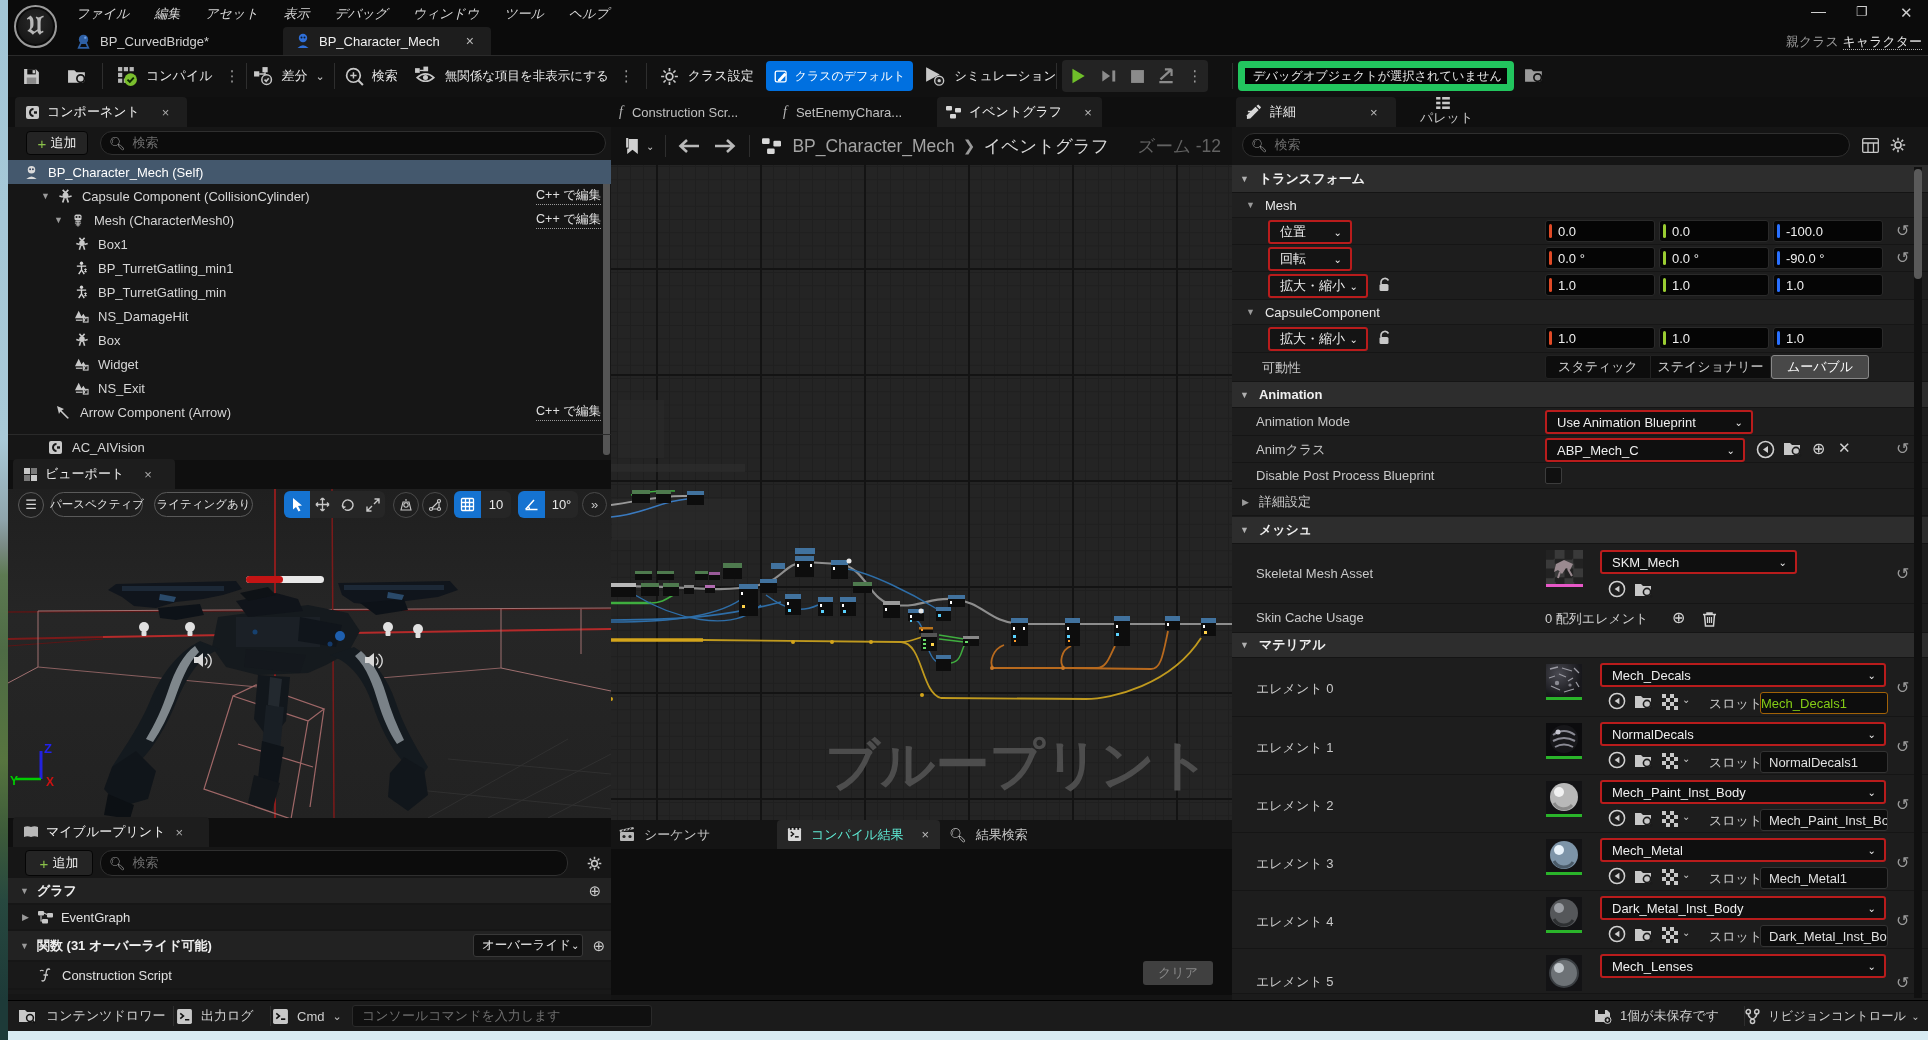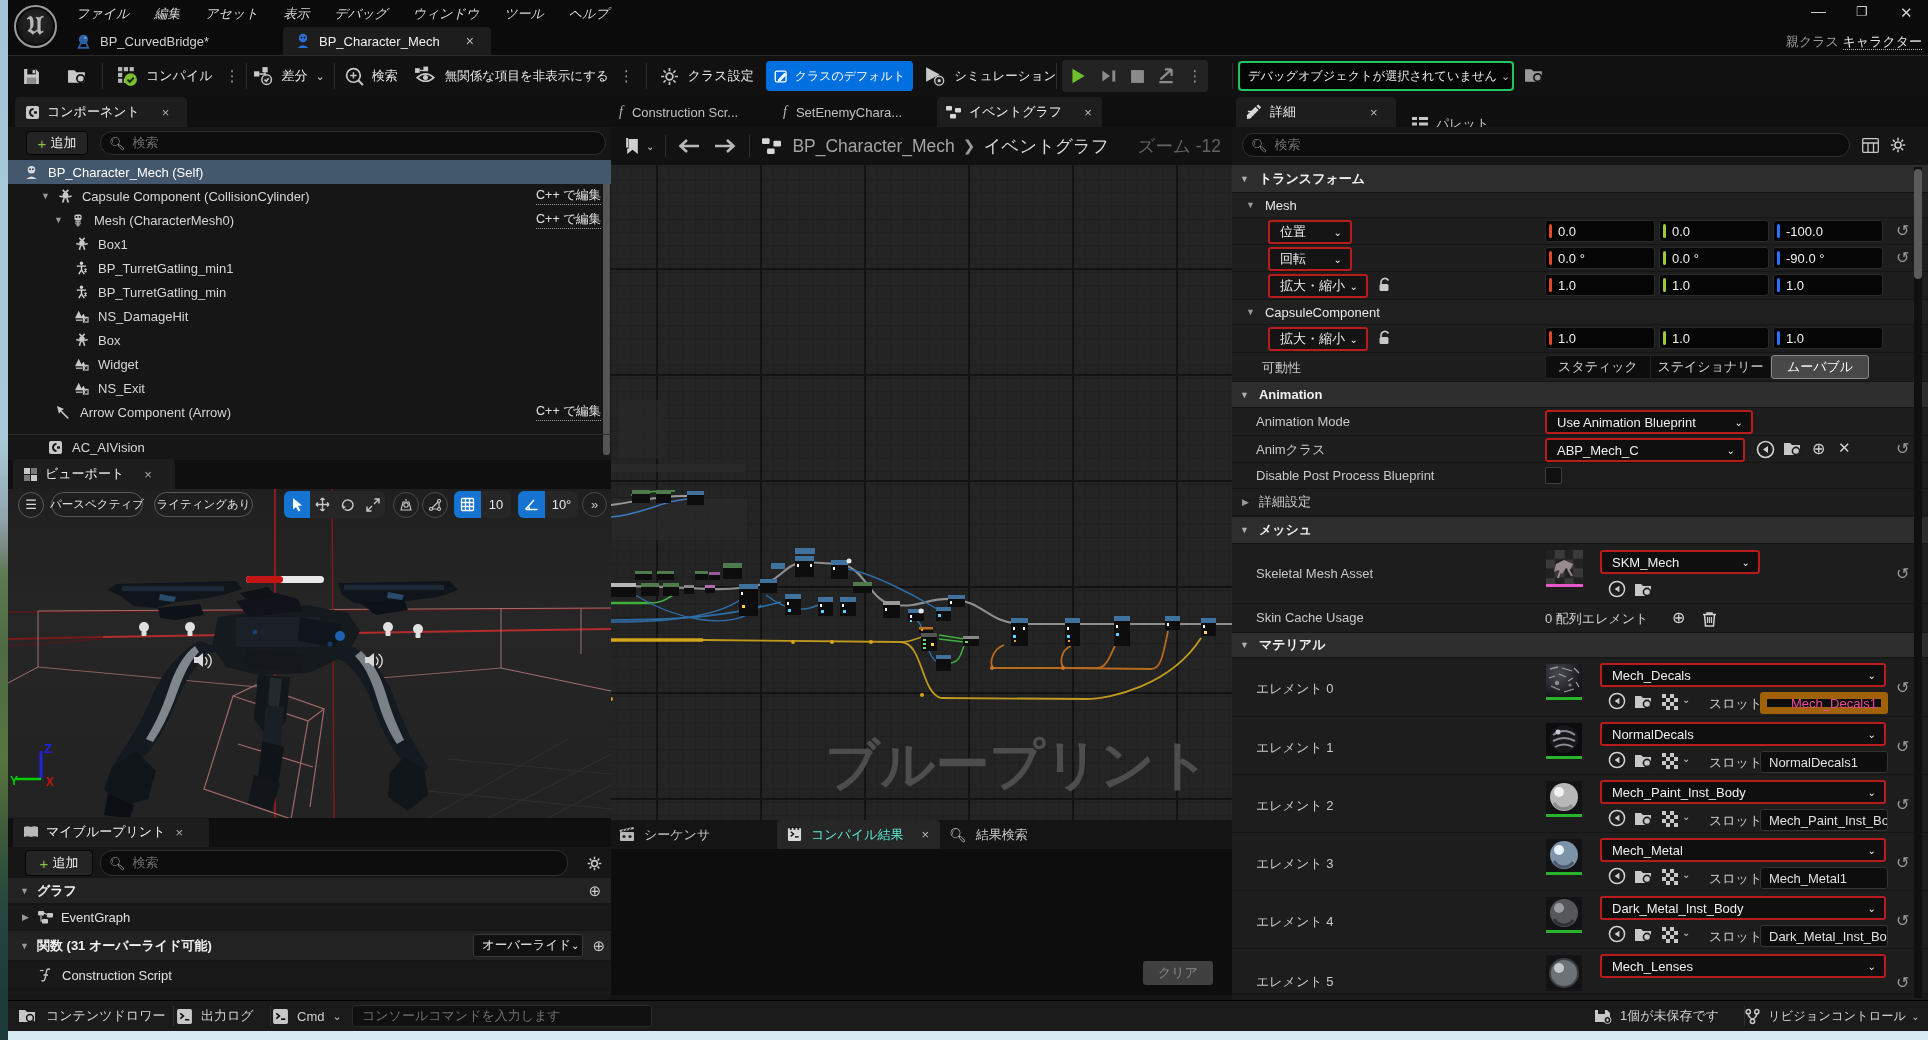--- a/index.html
+++ b/index.html
@@ -203,21 +203,21 @@
     <svg width="15" height="15" viewBox="0 0 14 14">
         <rect x="1" y="1" width="12" height="12" fill="#8b8b8b"></rect>
       </svg>
     <svg width="20" height="20" viewBox="0 0 18 18">
         <path d="M3 14.5 h12 M4 12 L14 3 M14 3 v6 M14 3 h-6" stroke="#8b8b8b" stroke-width="2" fill="none"></path>
       </svg>
     <span style="color:#9a9a9a; font-size:15px;">⋮</span>
   </div>
   <div class="tbsep abs" style="left:1222px; top:63px;"></div>
 
-  <div class="abs row" style="left:1238px; top:61px; width:276px; height:30px; background:#050505; border:2px solid #22c55e; border-radius:4px; padding:0 8px; color:#e8e8e8; font-size:12.2px; white-space:nowrap; overflow:hidden;">
+  <div class="abs row" style="left:1238px; top:61px; width:276px; height:30px; background:#050505; border:7px solid #22c55e; border-radius:4px; padding:0 8px; color:#e8e8e8; font-size:12.2px; white-space:nowrap; overflow:hidden;">
     デバッグオブジェクトが選択されていません <span style="margin-left:4px; font-size:11px; color:#c0c0c0;">⌄</span>
   </div>
   <svg class="abs" width="21" height="19" viewBox="0 0 20 18" style="left:1524px; top:66px;">
       <path d="M1 3 h6 l2 2 h8 v10 h-16 z" fill="#9a9a9a"></path>
       <circle cx="13" cy="11" r="3.6" fill="none" stroke="#111" stroke-width="1.6"></circle>
       <line x1="15.5" y1="13.5" x2="18" y2="16" stroke="#111" stroke-width="1.8"></line>
     </svg>
 
   <div class="abs tabbar" style="left:8px; top:97px; width:603px; height:30px;"></div>
   <div class="abs row ptab active" style="left:15px; top:97px; width:172px;">
@@ -838,21 +838,21 @@
     <div class="abs" style="left:0; top:0; width:696px; height:30px; background:#0f0f0f;"></div>
     <div class="abs row" style="left:4px; top:0; width:160px; height:30px; background:#1d1d1d; border-top-left-radius:4px; border-top-right-radius:4px; padding:0 10px;">
       <svg width="16" height="16" viewBox="0 0 17 17">
           <path d="M1 12 L10 3 L13.5 6.5 L4.5 15.5 L1 16 Z" fill="#d8d8d8"></path>
           <path d="M11 2 L13 0.5 L16 3.5 L14.5 5.5 Z" fill="#d8d8d8"></path>
           <path d="M2 8 h5 M2 11 h4" stroke="#d8d8d8" stroke-width="1.4"></path>
         </svg>
       <span style="margin-left:8px; color:#efefef;">詳細</span>
       <span style="margin-left:74px; color:#bbb; font-size:13px;">×</span>
     </div>
-    <div class="abs row" style="left:170px; top:12px; height:30px; padding:0 10px;">
+    <div class="abs row" style="left:170px; top:0; height:30px; padding:0 10px;flex-direction:column;">
       <svg width="16" height="14" viewBox="0 0 16 14">
           <g fill="#c8c8c8">
             <rect x="0" y="0" width="5" height="3"></rect>
             <rect x="0" y="5.5" width="5" height="3"></rect>
             <rect x="0" y="11" width="5" height="3"></rect>
             <rect x="7" y="0" width="9" height="3"></rect>
             <rect x="7" y="5.5" width="9" height="3"></rect>
             <rect x="7" y="11" width="9" height="3"></rect>
           </g>
         </svg>
@@ -990,21 +990,21 @@
 
       <div class="drow" style="height:60px;">
         <span class="dlabel" style="position:absolute; left:24px; top:22px;">Skeletal Mesh Asset</span>
         <div class="thumb" style="left:314px; top:6px; background:
           conic-gradient(#3a3a3a 0 25%, #222 0 50%, #3a3a3a 0 75%, #222 0) 0 0/18.5px 18.5px; border-bottom:3px solid #e858c8;">
           <svg width="37" height="34" viewBox="0 0 37 34">
               <path d="M10 14 L18 10 L27 14 L24 20 L20 18 L16 24 L12 20 L8 22 Z" fill="#9a8a90"></path>
               <path d="M14 22 L12 28 M22 19 L26 26" stroke="#9a8a90" stroke-width="2"></path>
             </svg>
         </div>
-        <div class="ddown" style="left:368px; top:6px; width:160px;">
+        <div class="ddown" style="left:368px; top:6px; width:197px;">
             <span style="margin-left:10px;">SKM_Mech</span>
             <span style="position:absolute; right:8px; font-size:10px;">⌄</span>
           </div>
         <svg class="abs" style="left:376px; top:36px;" width="18" height="18" viewBox="0 0 19 19">
             <circle cx="9.5" cy="9.5" r="8" stroke="#d0d0d0" stroke-width="1.6" fill="none"></circle>
             <path d="M12 6 L7 9.5 L12 13 Z" fill="#d0d0d0"></path>
           </svg>
         <svg class="abs" style="left:402px; top:37px;" width="20" height="18" viewBox="0 0 20 18">
             <path d="M1 3 h6 l2 2 h8 v10 h-16 z" fill="#c8c8c8"></path>
             <circle cx="13" cy="11" r="3.6" fill="none" stroke="#1b1b1b" stroke-width="1.6"></circle>
@@ -1055,21 +1055,21 @@
               <rect x="4" y="4" width="4" height="4"></rect>
               <rect x="12" y="4" width="4" height="4"></rect>
               <rect x="0" y="8" width="4" height="4"></rect>
               <rect x="8" y="8" width="4" height="4"></rect>
               <rect x="4" y="12" width="4" height="4"></rect>
               <rect x="12" y="12" width="4" height="4"></rect>
             </g>
           </svg>
         <span class="abs" style="left:450px; top:36px; color:#c8c8c8; font-size:10px;">⌄</span>
         <span class="abs sloti" style="left:477px; top:37px;">スロット</span>
-        <div class="abs row" style="left:528px; top:34px; width:128px; height:22px; background:#0d0d0d; border:7px solid #a16207; border-radius:3px; color:#ec4899; padding:0 24px;">Mech_Decals1</div>
+        <div class="abs row" style="left:528px; top:34px; width:128px; height:22px; background:#0d0d0d; border:1px solid #a16207; border-radius:3px; color:#84cc16; padding:0 0;">Mech_Decals1</div>
         <span class="reset" style="left:664px; top:20px;">↺</span>
       </div>
       <div class="drow matrow" style="height:58px;">
         <span class="dlabel" style="position:absolute; left:24px; top:22px;">エレメント 1</span>
         <div class="thumb" style="left:314px; top:6px; width:36px; height:36px; background:#0c0c0e; border-bottom:3px solid #2ab42a;">
           <svg width="36" height="33" viewBox="0 0 36 33">
               <circle cx="18" cy="16" r="14" fill="#17171a"></circle>
               <path d="M7 12 Q18 4 29 12 M7 18 Q18 12 29 18 M9 24 Q18 19 27 24" stroke="#8a8a94" stroke-width="2" fill="none"></path>
               <circle cx="12" cy="9" r="2.5" fill="#c8c8d2"></circle>
             </svg>

